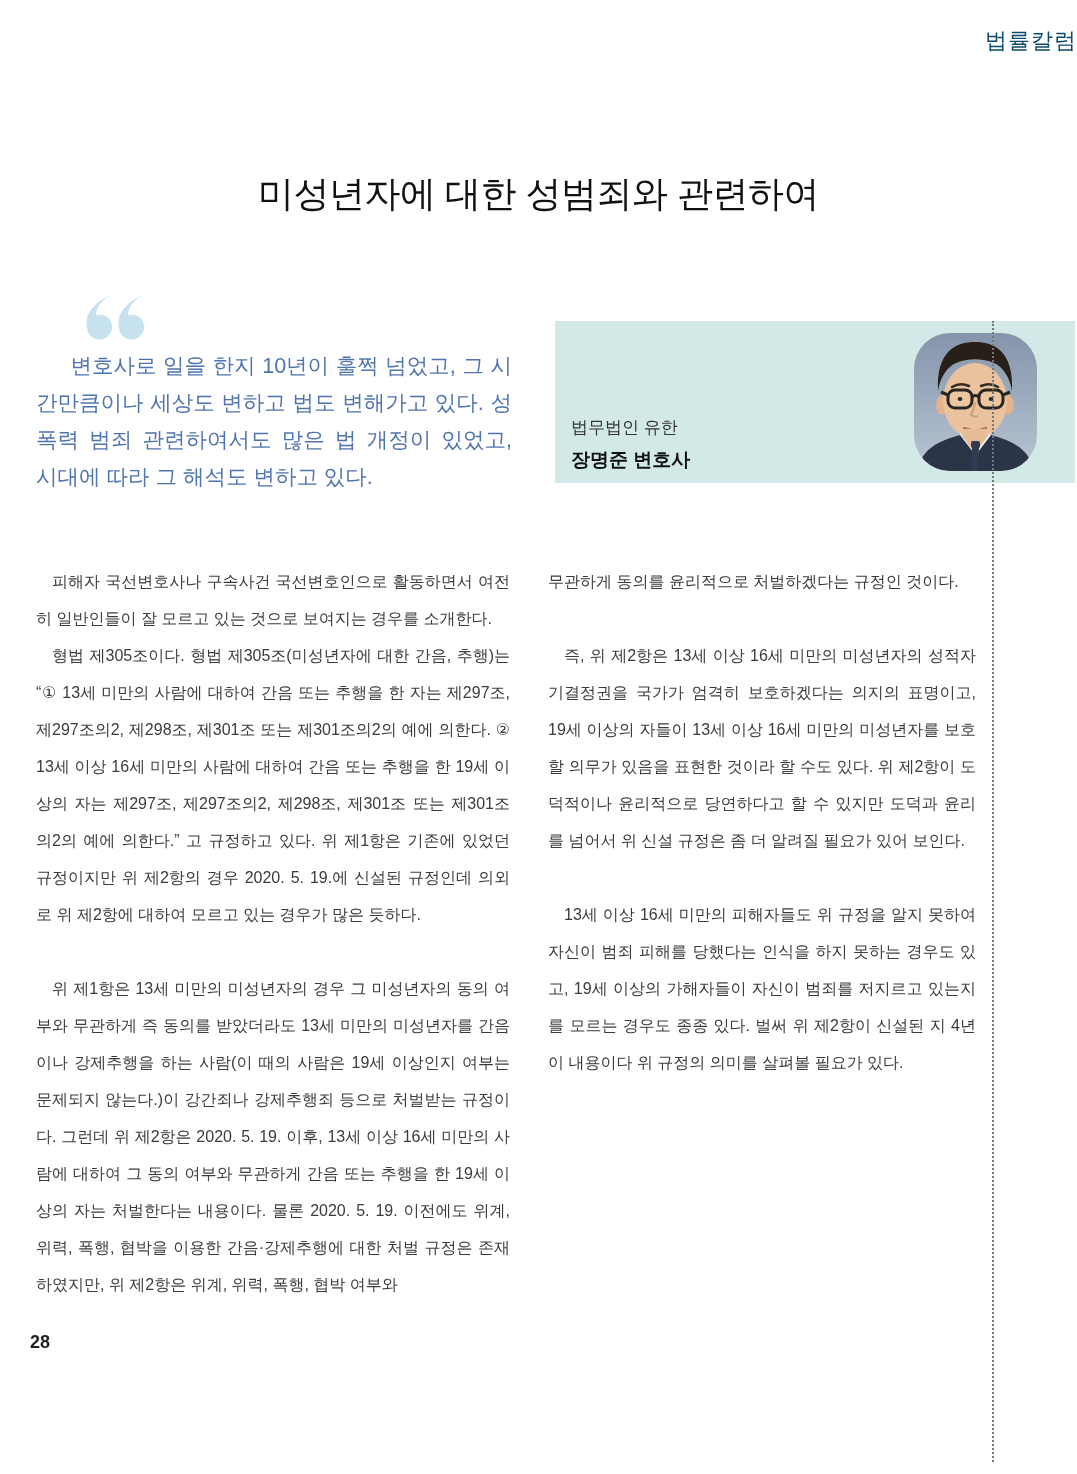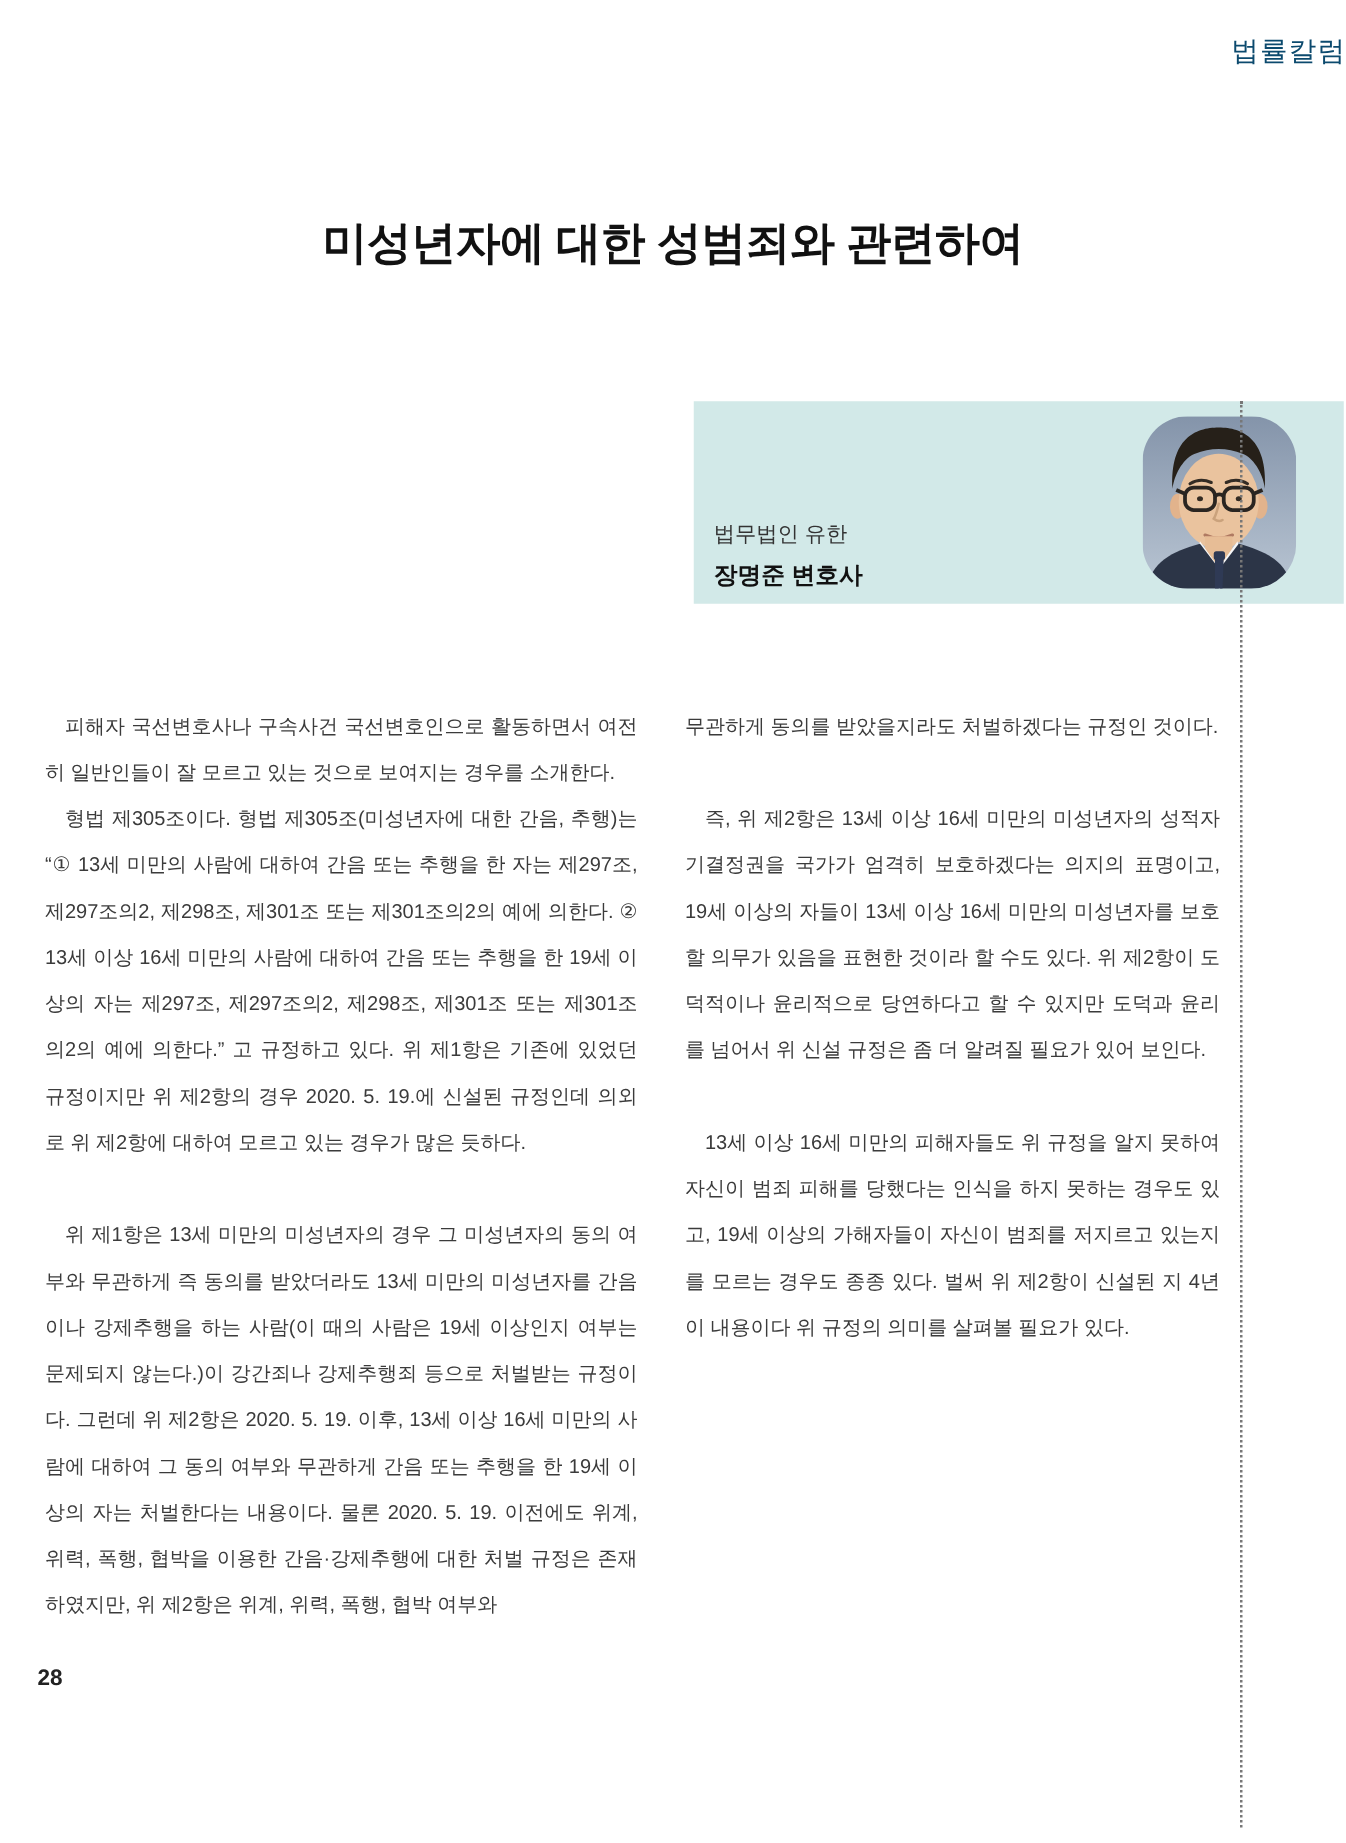--- a/index.html
+++ b/index.html
@@ -6,21 +6,21 @@
   .page {
     position:relative; width:1077px; height:1474px; background:#ffffff;
     font-family:"Liberation Sans","DejaVu Sans",sans-serif; overflow:hidden;
   }
   .kicker {
     position:absolute; top:26px; left:0; width:100%;
     text-align:right; font-size:22px; color:#0c4a6e; letter-spacing:1px;
   }
   .title {
     position:absolute; top:170px; left:0; width:100%; margin:0;
-    text-align:center; font-size:36px; font-weight:700; color:#111111;
+    text-align:center; font-size:36px; font-weight:400; color:#111111;
     letter-spacing:-0.5px;
   }
   .quote { position:absolute; left:36px; top:294px; width:476px; }
   .qicon { display:block; margin-left:46px; width:66px; height:46px; }
   .qtext {
     margin:8px 0 0 0; font-size:21.5px; line-height:37px; color:#5074b0;
     text-align:justify; text-indent:1.6em;
   }
   .authorbox {
     position:absolute; left:555px; top:321px; width:520px; height:162px;
@@ -53,20 +53,29 @@
 </style>
 </head>
 <body>
 
 <div class="page">
 
   <div class="kicker">법률칼럼</div>
 
   <h1 class="title">미성년자에 대한 성범죄와 관련하여</h1>
 
+  <div class="quote">
+    <svg class="qicon" viewBox="0 0 66 46" aria-hidden="true">
+      <g fill="#c5e2ee">
+        <path d="M29,1 C13,8 2,20 5,33 a12.5,12.5 0 1 0 9,-12 C14,13 20,6 29,1 Z"></path>
+        <path d="M61,1 C45,8 34,20 37,33 a12.5,12.5 0 1 0 9,-12 C46,13 52,6 61,1 Z"></path>
+      </g>
+    </svg>
+    <p class="qtext">변호사로 일을 한지 10년이 훌쩍 넘었고, 그 시간만큼이나 세상도 변하고 법도 변해가고 있다. 성폭력 범죄 관련하여서도 많은 법 개정이 있었고, 시대에 따라 그 해석도 변하고 있다.</p>
+  </div>
 
   <div class="authorbox">
     <div class="firm">법무법인 유한</div>
     <div class="aname">장명준 변호사</div>
     <div class="photo">
       <svg viewBox="0 0 123 138" aria-hidden="true">
         <defs>
           <linearGradient id="bgg" x1="0" y1="0" x2="0" y2="1">
             <stop offset="0" stop-color="#8494aa"></stop>
             <stop offset="1" stop-color="#b9c5d3"></stop>
@@ -101,20 +110,20 @@
   </div>
 
   <div class="dotline"></div>
 
   <div class="col colL">
       <p class="para indent">피해자 국선변호사나 구속사건 국선변호인으로 활동하면서 여전히 일반인들이 잘 모르고 있는 것으로 보여지는 경우를 소개한다.</p>
       <p class="para indent">형법 제305조이다. 형법 제305조(미성년자에 대한 간음, 추행)는 “① 13세 미만의 사람에 대하여 간음 또는 추행을 한 자는 제297조, 제297조의2, 제298조, 제301조 또는 제301조의2의 예에 의한다. ② 13세 이상 16세 미만의 사람에 대하여 간음 또는 추행을 한 19세 이상의 자는 제297조, 제297조의2, 제298조, 제301조 또는 제301조의2의 예에 의한다.” 고 규정하고 있다. 위 제1항은 기존에 있었던 규정이지만 위 제2항의 경우 2020. 5. 19.에 신설된 규정인데 의외로 위 제2항에 대하여 모르고 있는 경우가 많은 듯하다.</p>
       <p class="para indent gap">위 제1항은 13세 미만의 미성년자의 경우 그 미성년자의 동의 여부와 무관하게 즉 동의를 받았더라도 13세 미만의 미성년자를 간음이나 강제추행을 하는 사람(이 때의 사람은 19세 이상인지 여부는 문제되지 않는다.)이 강간죄나 강제추행죄 등으로 처벌받는 규정이다. 그런데 위 제2항은 2020. 5. 19. 이후, 13세 이상 16세 미만의 사람에 대하여 그 동의 여부와 무관하게 간음 또는 추행을 한 19세 이상의 자는 처벌한다는 내용이다. 물론 2020. 5. 19. 이전에도 위계, 위력, 폭행, 협박을 이용한 간음·강제추행에 대한 처벌 규정은 존재하였지만, 위 제2항은 위계, 위력, 폭행, 협박 여부와</p>
     </div>
   <div class="col colR">
-      <p class="para">무관하게 동의를 받았을지라도 처벌하겠다는 규정인 것이다.</p>
+      <p class="para">무관하게 동의를 윤리적으로 처벌하겠다는 규정인 것이다.</p>
       <p class="para indent gap">즉, 위 제2항은 13세 이상 16세 미만의 미성년자의 성적자기결정권을 국가가 엄격히 보호하겠다는 의지의 표명이고, 19세 이상의 자들이 13세 이상 16세 미만의 미성년자를 보호할 의무가 있음을 표현한 것이라 할 수도 있다. 위 제2항이 도덕적이나 윤리적으로 당연하다고 할 수 있지만 도덕과 윤리를 넘어서 위 신설 규정은 좀 더 알려질 필요가 있어 보인다.</p>
       <p class="para indent gap">13세 이상 16세 미만의 피해자들도 위 규정을 알지 못하여 자신이 범죄 피해를 당했다는 인식을 하지 못하는 경우도 있고, 19세 이상의 가해자들이 자신이 범죄를 저지르고 있는지를 모르는 경우도 종종 있다. 벌써 위 제2항이 신설된 지 4년이 내용이다 위 규정의 의미를 살펴볼 필요가 있다.</p>
     </div>
 
   <div class="pageno">28</div>
 
 </div>
 
 </body></html>

